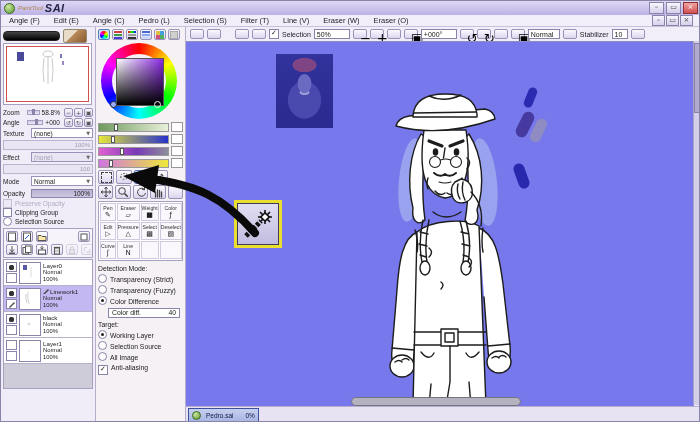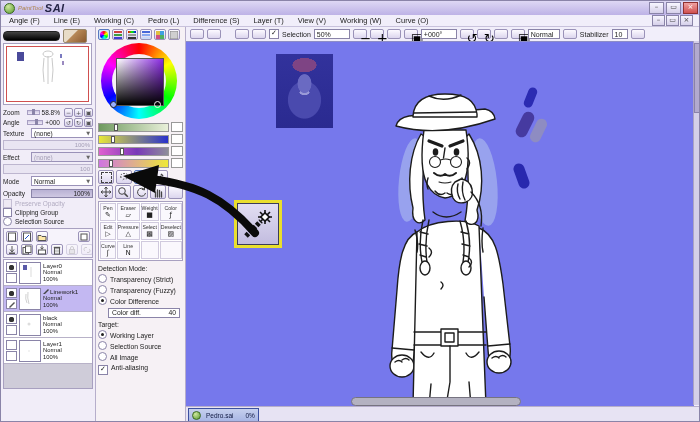--- a/index.html
+++ b/index.html
@@ -135,28 +135,28 @@
     <span class="logo-big">SAI</span>
     <span class="winbtns">
       <span class="wbtn g">–</span>
       <span class="wbtn g">▭</span>
       <span class="wbtn close g">×</span>
     </span>
   </div>
 
   <div class="menubar">
     <span class="mitem">Angle (F)</span>
-    <span class="mitem">Line (E)</span>
-    <span class="mitem">Working (C)</span>
+    <span class="mitem">Edit (E)</span>
+    <span class="mitem">Angle (C)</span>
     <span class="mitem">Pedro (L)</span>
-    <span class="mitem">Difference (S)</span>
-    <span class="mitem">Layer (T)</span>
-    <span class="mitem">View (V)</span>
-    <span class="mitem">Working (W)</span>
-    <span class="mitem">Curve (O)</span>
+    <span class="mitem">Selection (S)</span>
+    <span class="mitem">Filter (T)</span>
+    <span class="mitem">Line (V)</span>
+    <span class="mitem">Eraser (W)</span>
+    <span class="mitem">Eraser (O)</span>
     <span class="winbtns">
       <span class="wbtn g">–</span>
       <span class="wbtn g">▭</span>
       <span class="wbtn g">×</span>
     </span>
   </div>
 
   <div class="left-panel">
     <div class="swatchbar">
       <span class="inkbar"></span>

